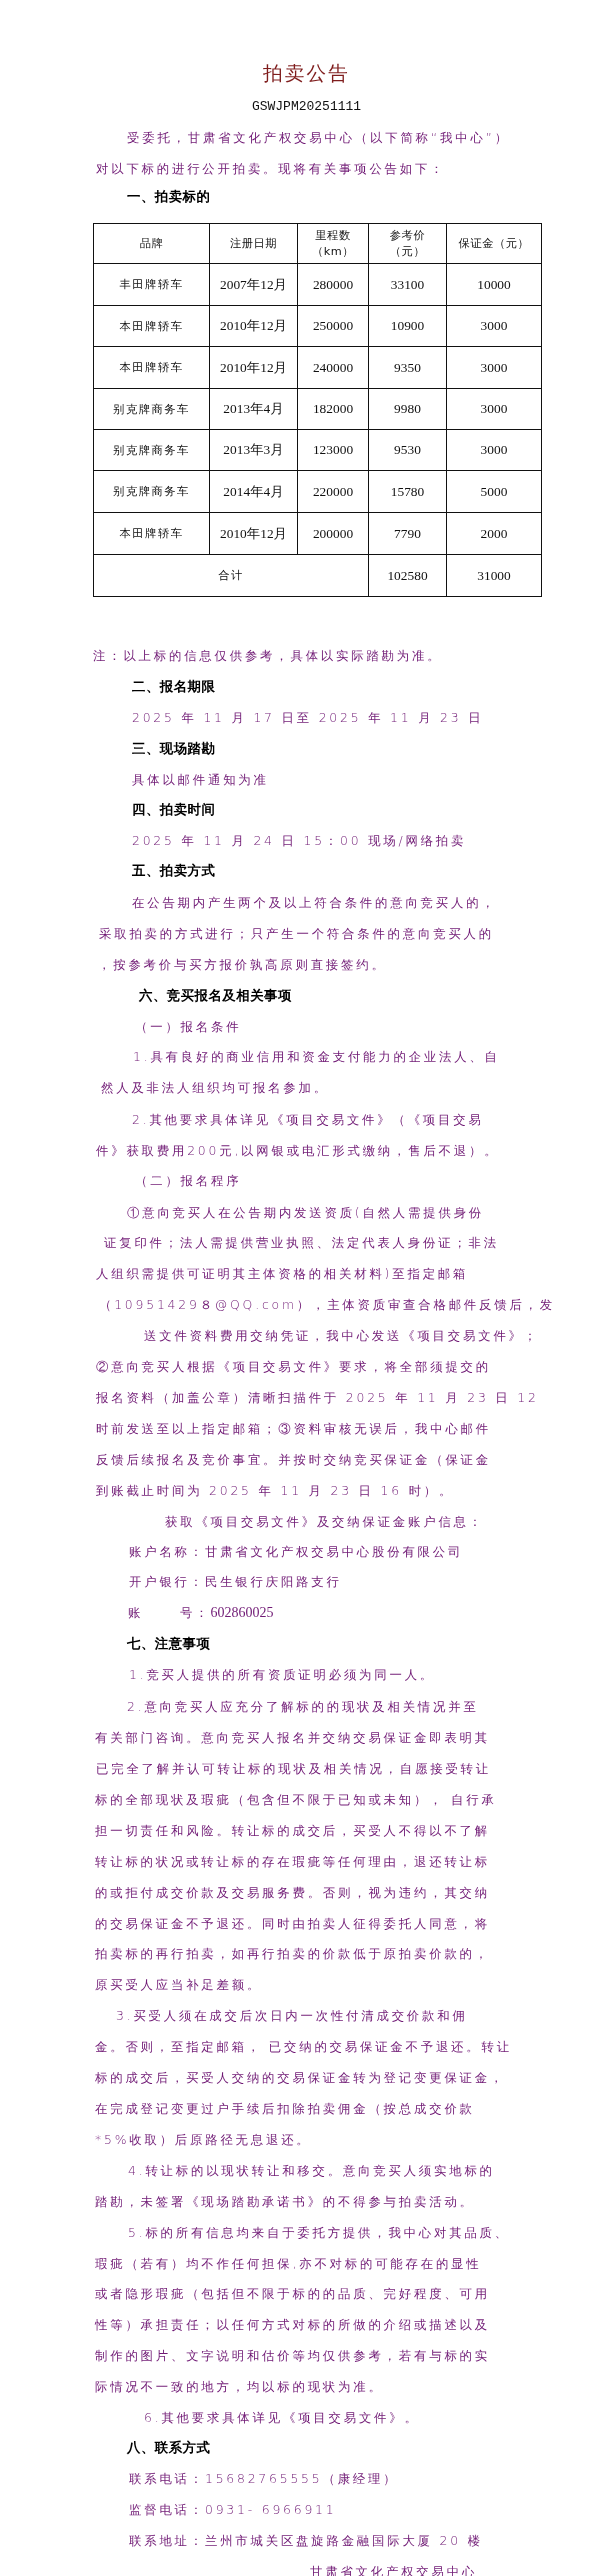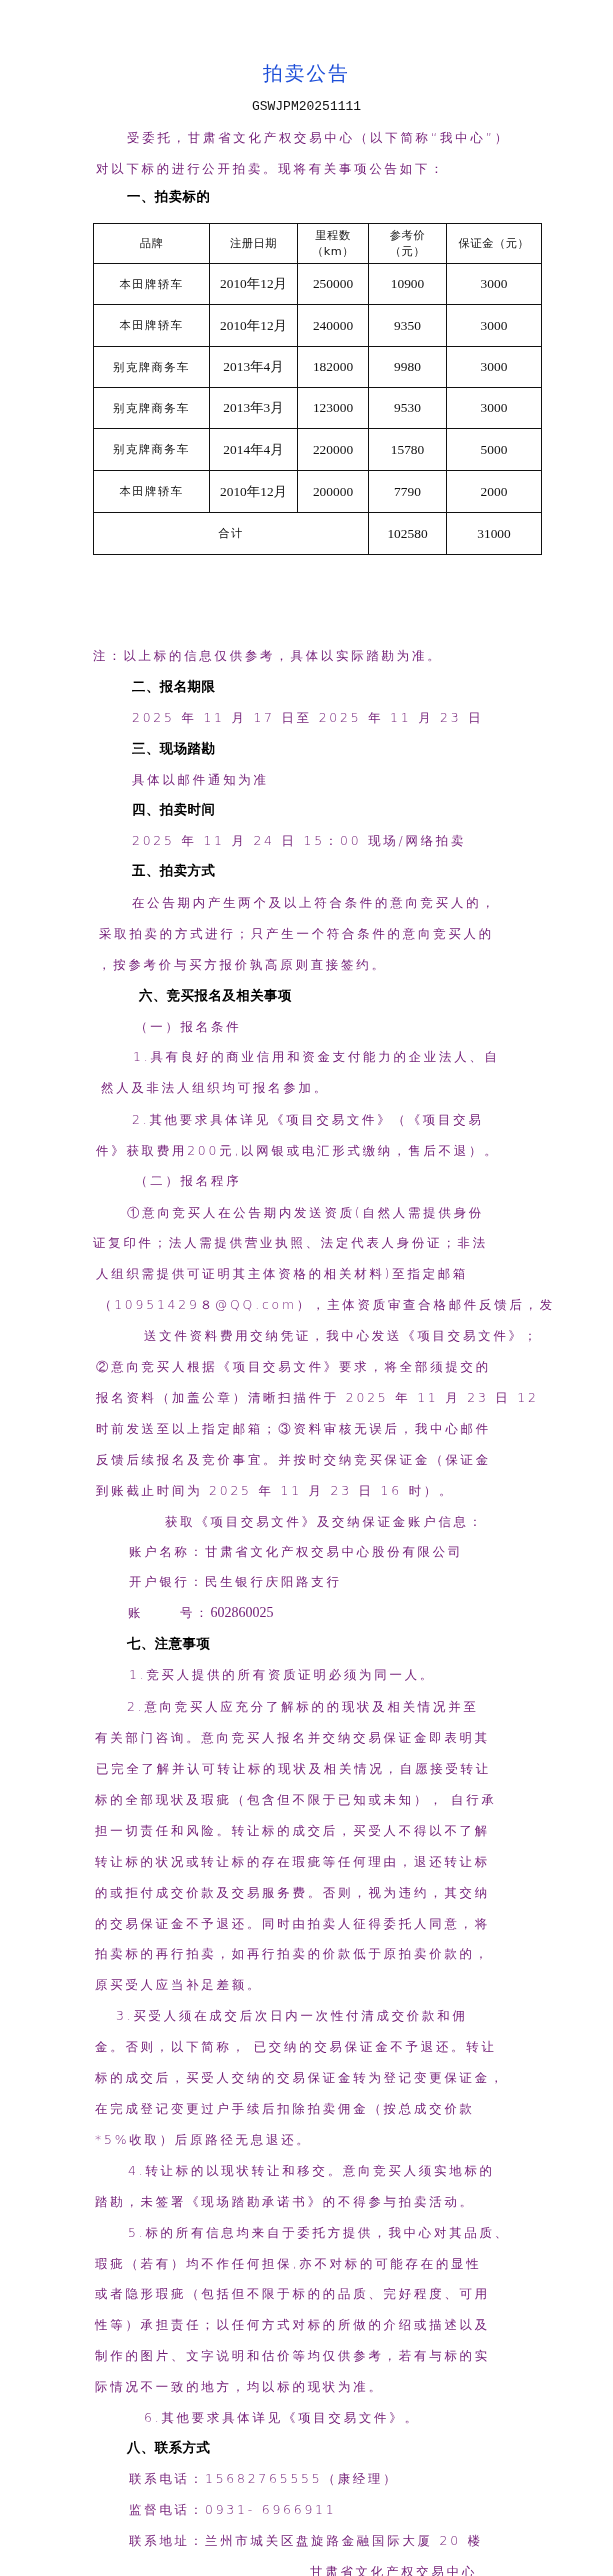--- a/index.html
+++ b/index.html
@@ -1,21 +1,21 @@
 <!DOCTYPE html>
 <html style="font-size:8.2px"><head>
 <meta charset="utf-8">
 <style>
   html, body { margin: 0; padding: 0; background: #ffffff; }
   body { width: 613px; height: 2670px; position: relative; overflow: hidden;
          font-family: "DejaVu Sans", sans-serif; color: #111; }
   .ln { position: absolute; white-space: nowrap; font-size: 12.4px; line-height: 15.5px;
         letter-spacing: 2.8px; font-family: "DejaVu Sans", sans-serif; font-weight: 300; color: #701a75; }
   .title { position: absolute; left: 0; width: 613px; text-align: center; font-size: 19.6px;
-           line-height: 23px; letter-spacing: 2.1px; font-family: "DejaVu Serif", serif; color: #1d4ed8; }
+           line-height: 23px; letter-spacing: 2.1px; font-family: "DejaVu Serif", serif; color: #7f1d1d; }
   .code { position: absolute; left: 0; width: 613px; text-align: center; font-size: 13px;
           line-height: 15.5px; font-family: "Liberation Mono", monospace; letter-spacing: 0px; color: #111; }
   .hd { position: absolute; white-space: nowrap; font-size: 13.4px; line-height: 16.5px; font-weight: bold;
         font-family: "DejaVu Sans", sans-serif; letter-spacing: 0.5px; color: #000; }
   table.lots { position: absolute; left: 93px; top: 223px; border-collapse: collapse;
                font-family: "DejaVu Sans", sans-serif; font-size: 11.3px; color: #111; }
   table.lots td, table.lots th { border: 1px solid #111; text-align: center; vertical-align: middle;
                font-weight: normal; padding: 0; letter-spacing: 1.5px; }
   table.lots th { font-size: 11.3px; line-height: 15.5px; letter-spacing: 0.5px; }
   table.lots td.num { font-family: "Liberation Serif", serif; font-size: 13.4px; letter-spacing: 0; }
@@ -46,20 +46,27 @@
     <th><span>注册日期</span></th>
     <th>
           <div>里程数</div>
           <div>（km）</div>
         </th>
     <th>
           <div>参考价</div>
           <div>（元）</div>
         </th>
     <th>保证金（元）</th>
+  </tr>
+  <tr style="height:42px">
+    <td>丰田牌轿车</td>
+    <td class="num">2007年12月</td>
+    <td class="num">280000</td>
+    <td class="num">33100</td>
+    <td class="num">10000</td>
   </tr>
   <tr style="height:41px">
     <td>本田牌轿车</td>
     <td class="num">2010年12月</td>
     <td class="num">250000</td>
     <td class="num">10900</td>
     <td class="num">3000</td>
   </tr>
   <tr style="height:42px">
     <td>本田牌轿车</td>
@@ -119,21 +126,21 @@
 
 <div class="hd" style="left:139px;top:988px;">六、竞买报名及相关事项</div>
 <div class="ln" style="left:135px;top:1019px;">（一）报名条件</div>
 <div class="ln" style="left:133px;top:1049px;">1.具有良好的商业信用和资金支付能力的企业法人、自</div>
 <div class="ln" style="left:101px;top:1080px;">然人及非法人组织均可报名参加。</div>
 <div class="ln" style="left:132px;top:1112px;">2.其他要求具体详见《项目交易文件》（《项目交易</div>
 <div class="ln" style="left:96px;top:1143px;">件》获取费用200元,以网银或电汇形式缴纳，售后不退）。</div>
 <div class="ln" style="left:135px;top:1173px;">（二）报名程序</div>
 
 <div class="ln" style="left:127px;top:1205px;">①意向竞买人在公告期内发送资质(自然人需提供身份</div>
-<div class="ln" style="left:93px;top:1235px;">证复印件；法人需提供营业执照、法定代表人身份证；非法</div>
+<div class="ln" style="left:104px;top:1235px;">证复印件；法人需提供营业执照、法定代表人身份证；非法</div>
 <div class="ln" style="left:96px;top:1266px;">人组织需提供可证明其主体资格的相关材料)至指定邮箱</div>
 <div class="ln" style="left:99px;top:1297px;">（10951429８@QQ.com），主体资质审查合格邮件反馈后，发</div>
 <div class="ln" style="left:96px;top:1328px;margin-left:48px;">送文件资料费用交纳凭证，我中心发送《项目交易文件》；</div>
 <div class="ln" style="left:96px;top:1359px;">②意向竞买人根据《项目交易文件》要求，将全部须提交的</div>
 <div class="ln" style="left:96px;top:1390px;">报名资料（加盖公章）清晰扫描件于 2025 年 11 月 23 日 12</div>
 <div class="ln" style="left:96px;top:1421px;">时前发送至以上指定邮箱；③资料审核无误后，我中心邮件</div>
 <div class="ln" style="left:96px;top:1452px;">反馈后续报名及竞价事宜。并按时交纳竞买保证金（保证金</div>
 <div class="ln" style="left:96px;top:1483px;">到账截止时间为 2025 年 11 月 23 日 16 时）。</div>
 
 <div class="ln" style="left:129px;top:1514px;margin-left:36px;">获取《项目交易文件》及交纳保证金账户信息：</div>
@@ -147,21 +154,21 @@
 <div class="ln" style="left:95px;top:1730px;">有关部门咨询。意向竞买人报名并交纳交易保证金即表明其</div>
 <div class="ln" style="left:96px;top:1761px;">已完全了解并认可转让标的现状及相关情况，自愿接受转让</div>
 <div class="ln" style="left:95px;top:1792px;">标的全部现状及瑕疵（包含但不限于已知或未知），  自行承</div>
 <div class="ln" style="left:95px;top:1823px;">担一切责任和风险。转让标的成交后，买受人不得以不了解</div>
 <div class="ln" style="left:95px;top:1854px;">转让标的状况或转让标的存在瑕疵等任何理由，退还转让标</div>
 <div class="ln" style="left:95px;top:1885px;">的或拒付成交价款及交易服务费。否则，视为违约，其交纳</div>
 <div class="ln" style="left:95px;top:1916px;">的交易保证金不予退还。同时由拍卖人征得委托人同意，将</div>
 <div class="ln" style="left:95px;top:1946px;">拍卖标的再行拍卖，如再行拍卖的价款低于原拍卖价款的，</div>
 <div class="ln" style="left:95px;top:1977px;">原买受人应当补足差额。</div>
 <div class="ln" style="left:116px;top:2008px;">3.买受人须在成交后次日内一次性付清成交价款和佣</div>
-<div class="ln" style="left:95px;top:2039px;">金。否则，以下简称， 已交纳的交易保证金不予退还。转让</div>
+<div class="ln" style="left:95px;top:2039px;">金。否则，至指定邮箱， 已交纳的交易保证金不予退还。转让</div>
 <div class="ln" style="left:95px;top:2070px;">标的成交后，买受人交纳的交易保证金转为登记变更保证金，</div>
 <div class="ln" style="left:95px;top:2101px;">在完成登记变更过户手续后扣除拍卖佣金（按总成交价款</div>
 <div class="ln" style="left:95px;top:2132px;">*5%收取）后原路径无息退还。</div>
 <div class="ln" style="left:128px;top:2163px;">4.转让标的以现状转让和移交。意向竞买人须实地标的</div>
 <div class="ln" style="left:95px;top:2194px;">踏勘，未签署《现场踏勘承诺书》的不得参与拍卖活动。</div>
 <div class="ln" style="left:128px;top:2225px;">5.标的所有信息均来自于委托方提供，我中心对其品质、</div>
 <div class="ln" style="left:95px;top:2256px;">瑕疵（若有）均不作任何担保,亦不对标的可能存在的显性</div>
 <div class="ln" style="left:95px;top:2286px;">或者隐形瑕疵（包括但不限于标的的品质、完好程度、可用</div>
 <div class="ln" style="left:95px;top:2317px;">性等）承担责任；以任何方式对标的所做的介绍或描述以及</div>
 <div class="ln" style="left:95px;top:2348px;">制作的图片、文字说明和估价等均仅供参考，若有与标的实</div>

